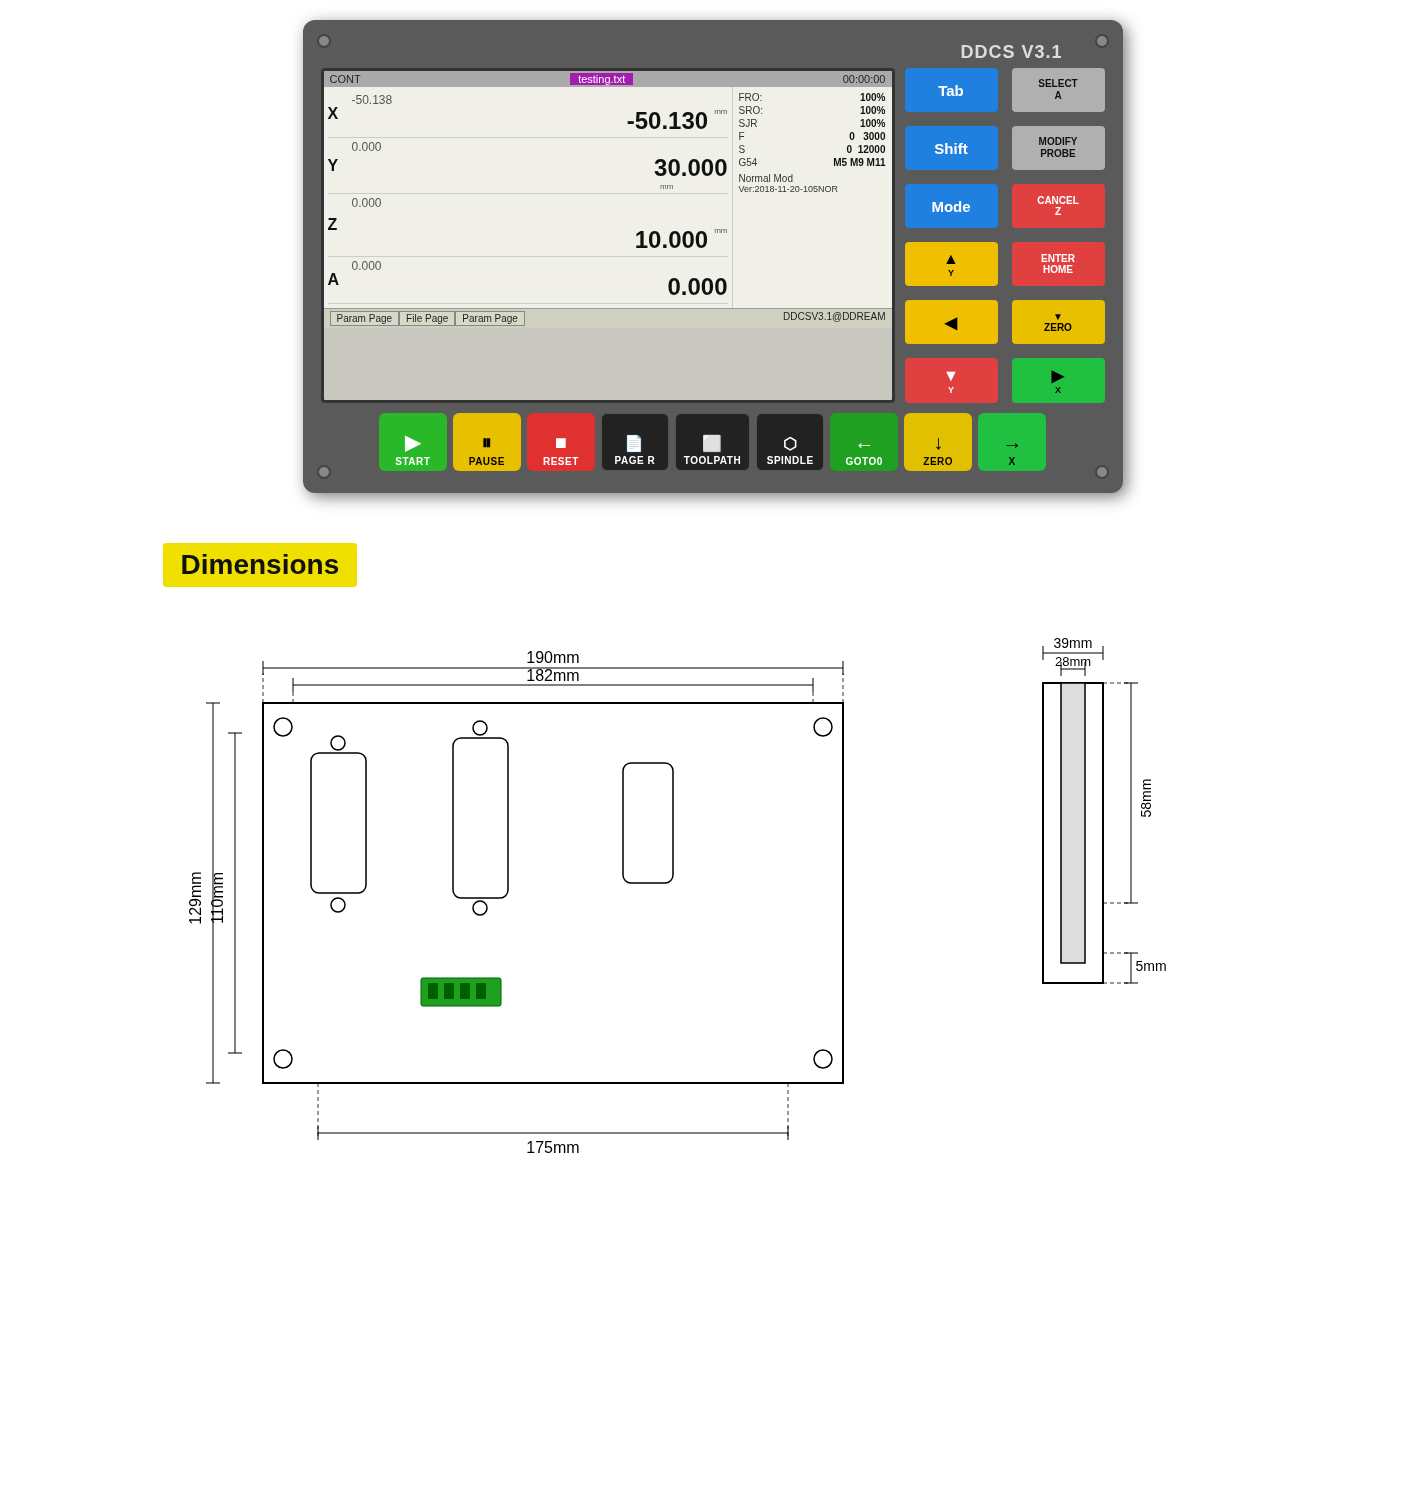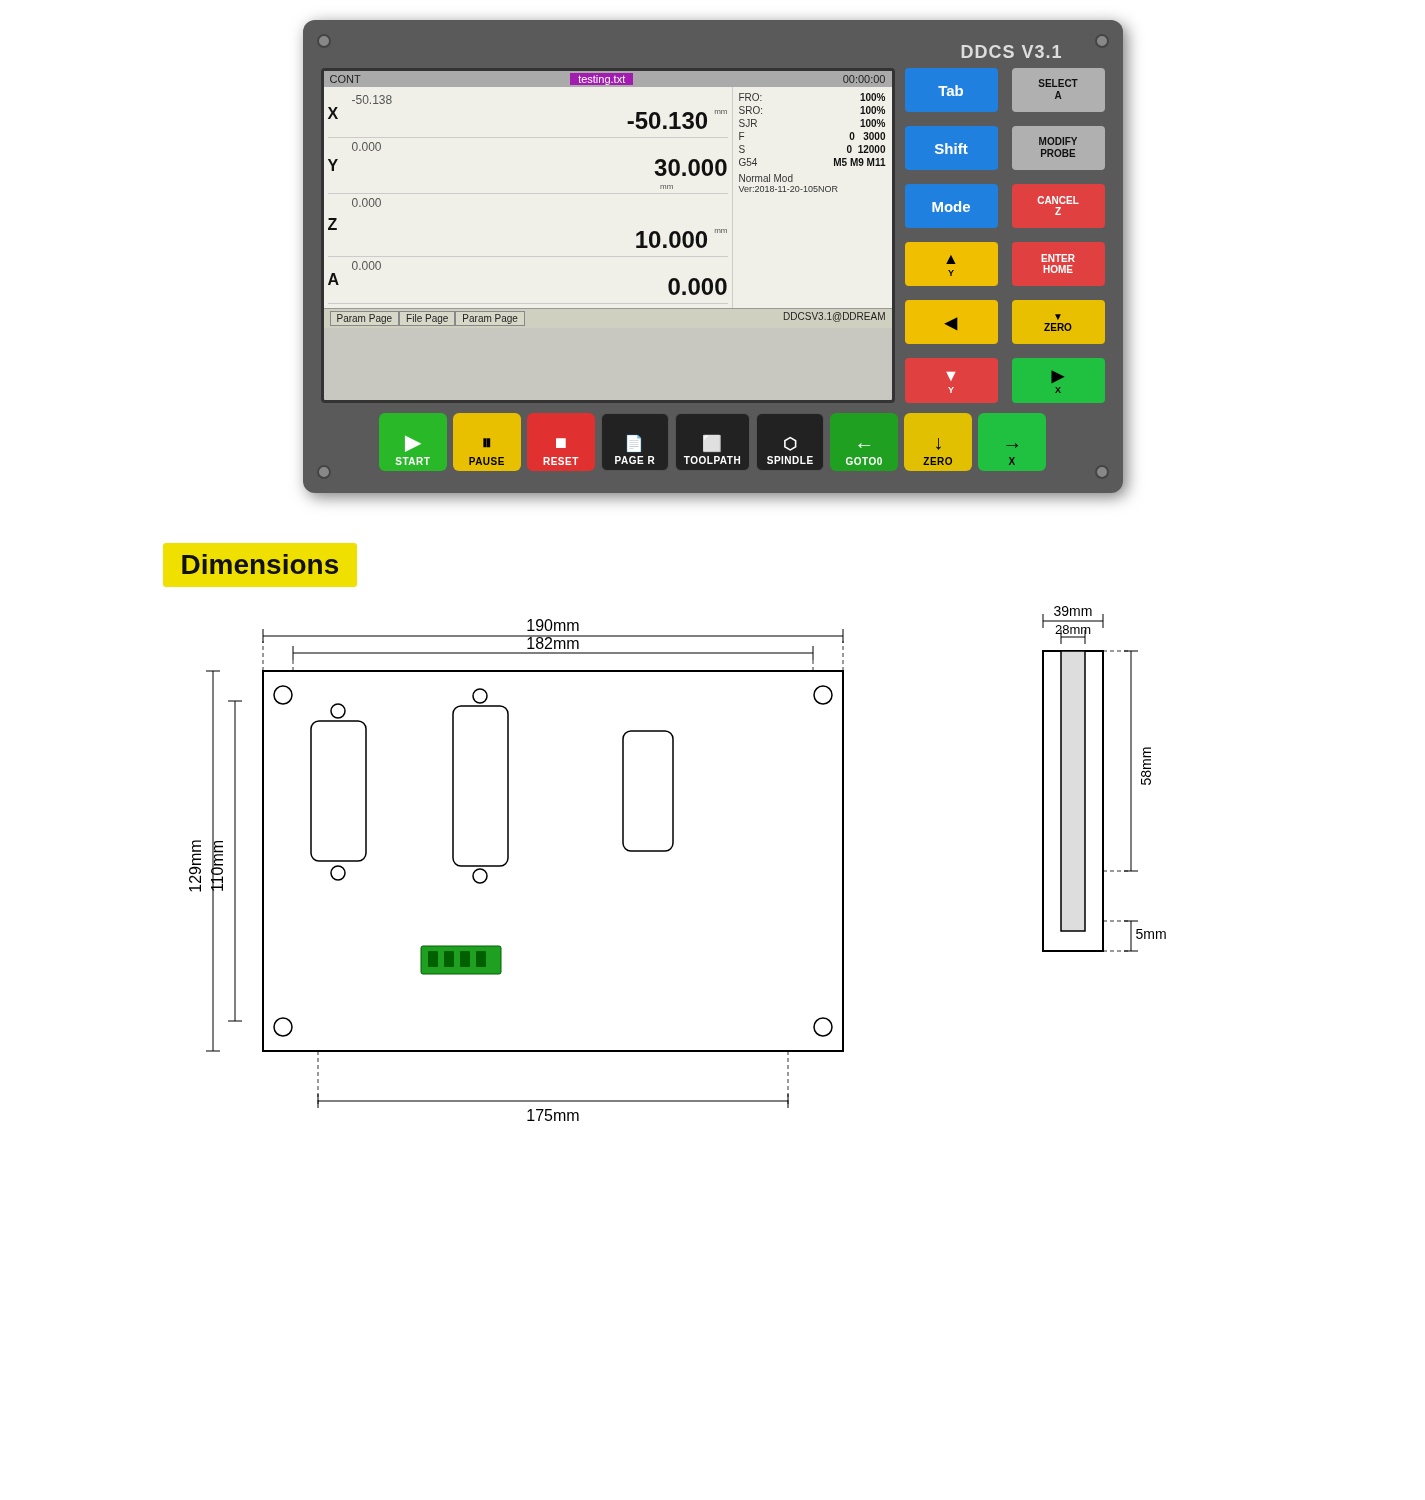--- a/index.html
+++ b/index.html
@@ -309,21 +309,21 @@
     
     .dimensions-section {
       width: 1100px;
       margin-top: 10px;
     }
 
     .dim-title-box {
       background: #f0e000;
       display: inline-block;
       padding: 6px 18px;
-      margin-bottom: 4px;
+      margin-bottom: 36px;
       border-radius: 3px;
     }
     .dim-title {
       font-size: 28px;
       font-weight: bold;
       color: #111;
     }
 
     .dim-layout {
       display: flex;

